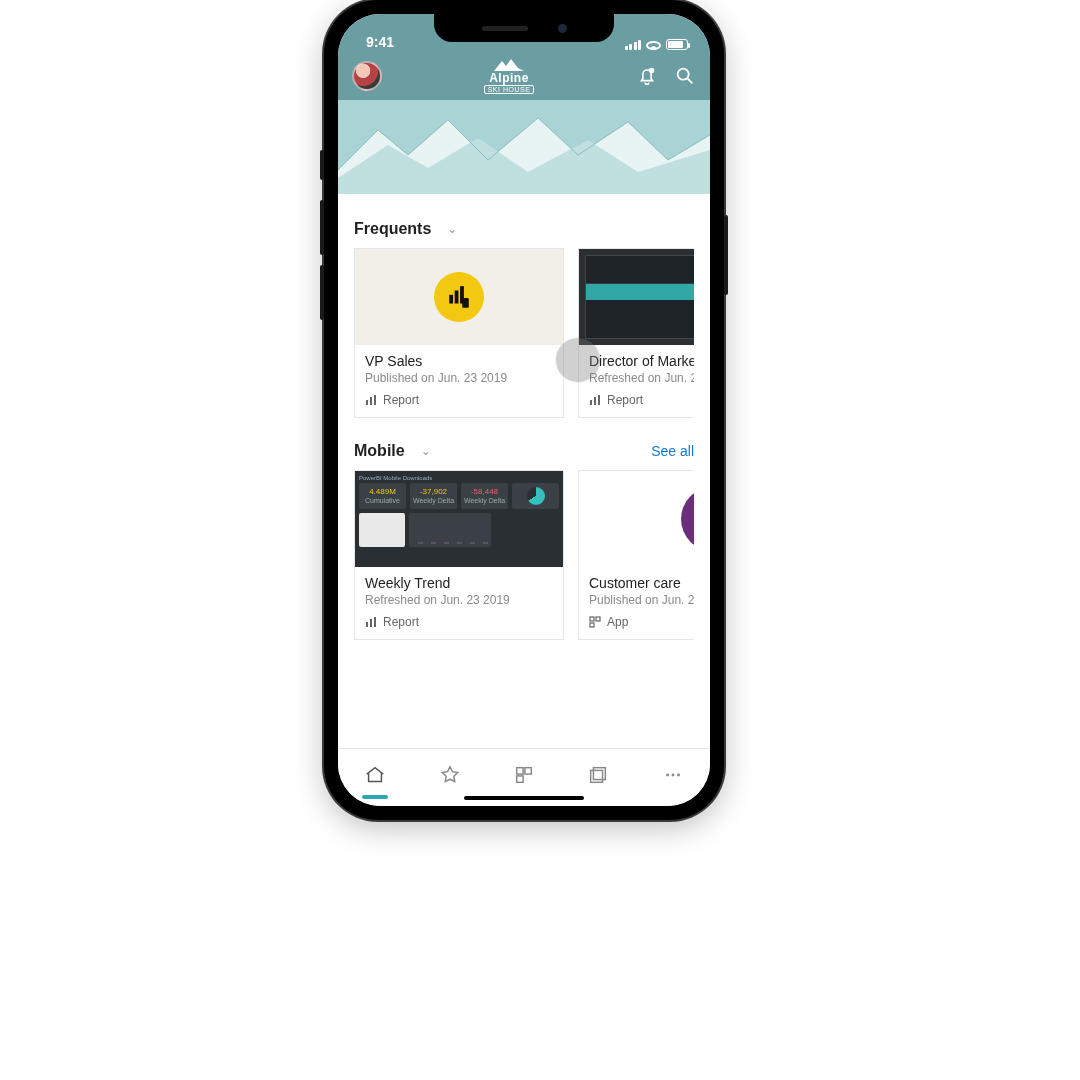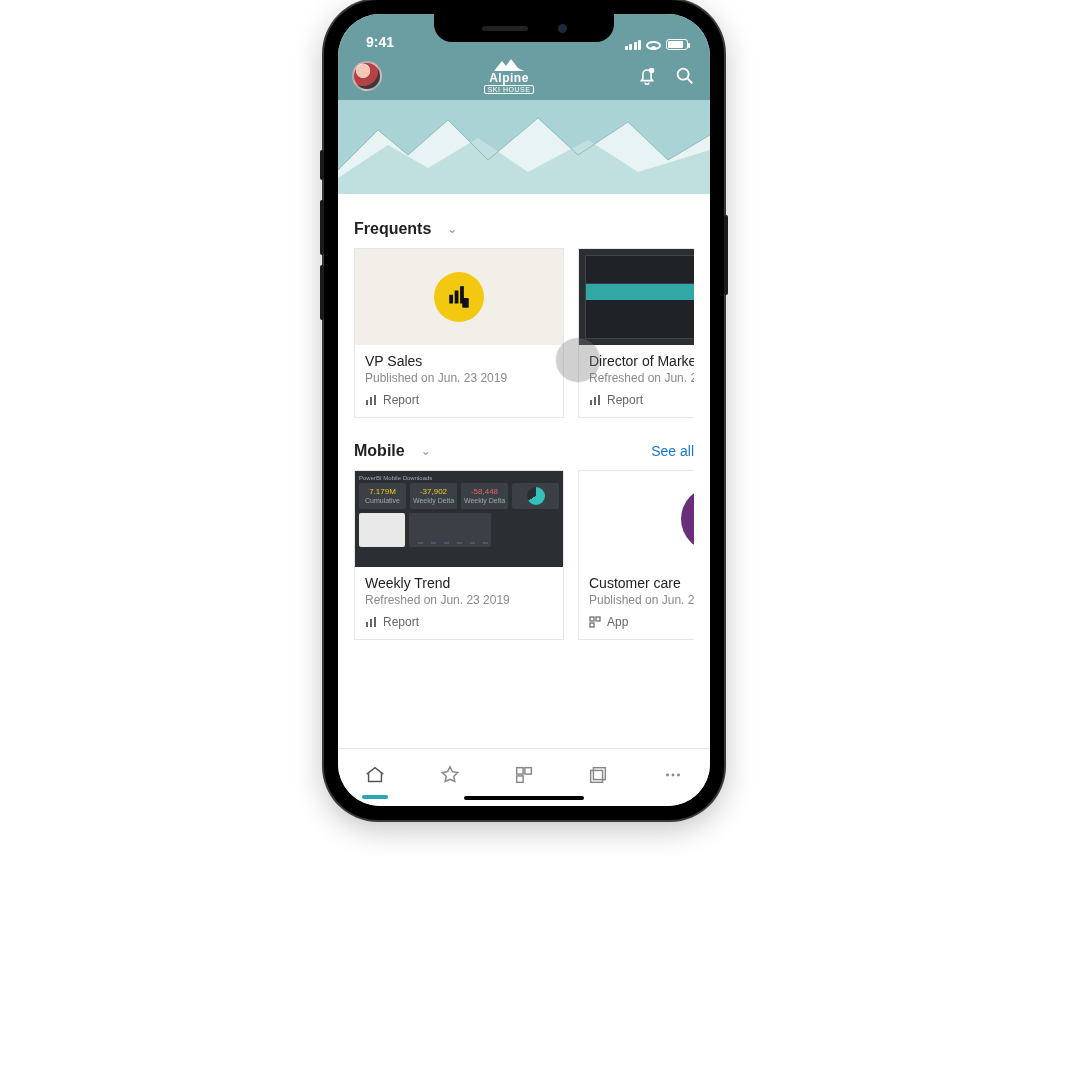--- a/index.html
+++ b/index.html
@@ -237,21 +237,21 @@
             </div>
             <span class="seeall">See all</span>
           </div>
           <div class="row">
             <div class="card">
               <div class="thumb dark">
                 <div class="mini" style="position:absolute;inset:4px;">
                   <div style="font-size:6px;color:#9ab;margin-bottom:2px">PowerBI Mobile Downloads</div>
                   <div class="dash-top">
                     <div class="dash-chip yel">
-                        <span class="v">7.179M</span>
+                        <span class="v">4.489M</span>
                         <span>Cumulative</span>
                       </div>
                     <div class="dash-chip yel">
                         <span class="v">-37,902</span>
                         <span>Weekly Delta</span>
                       </div>
                     <div class="dash-chip red">
                         <span class="v">-58,448</span>
                         <span>Weekly Delta</span>
                       </div>

